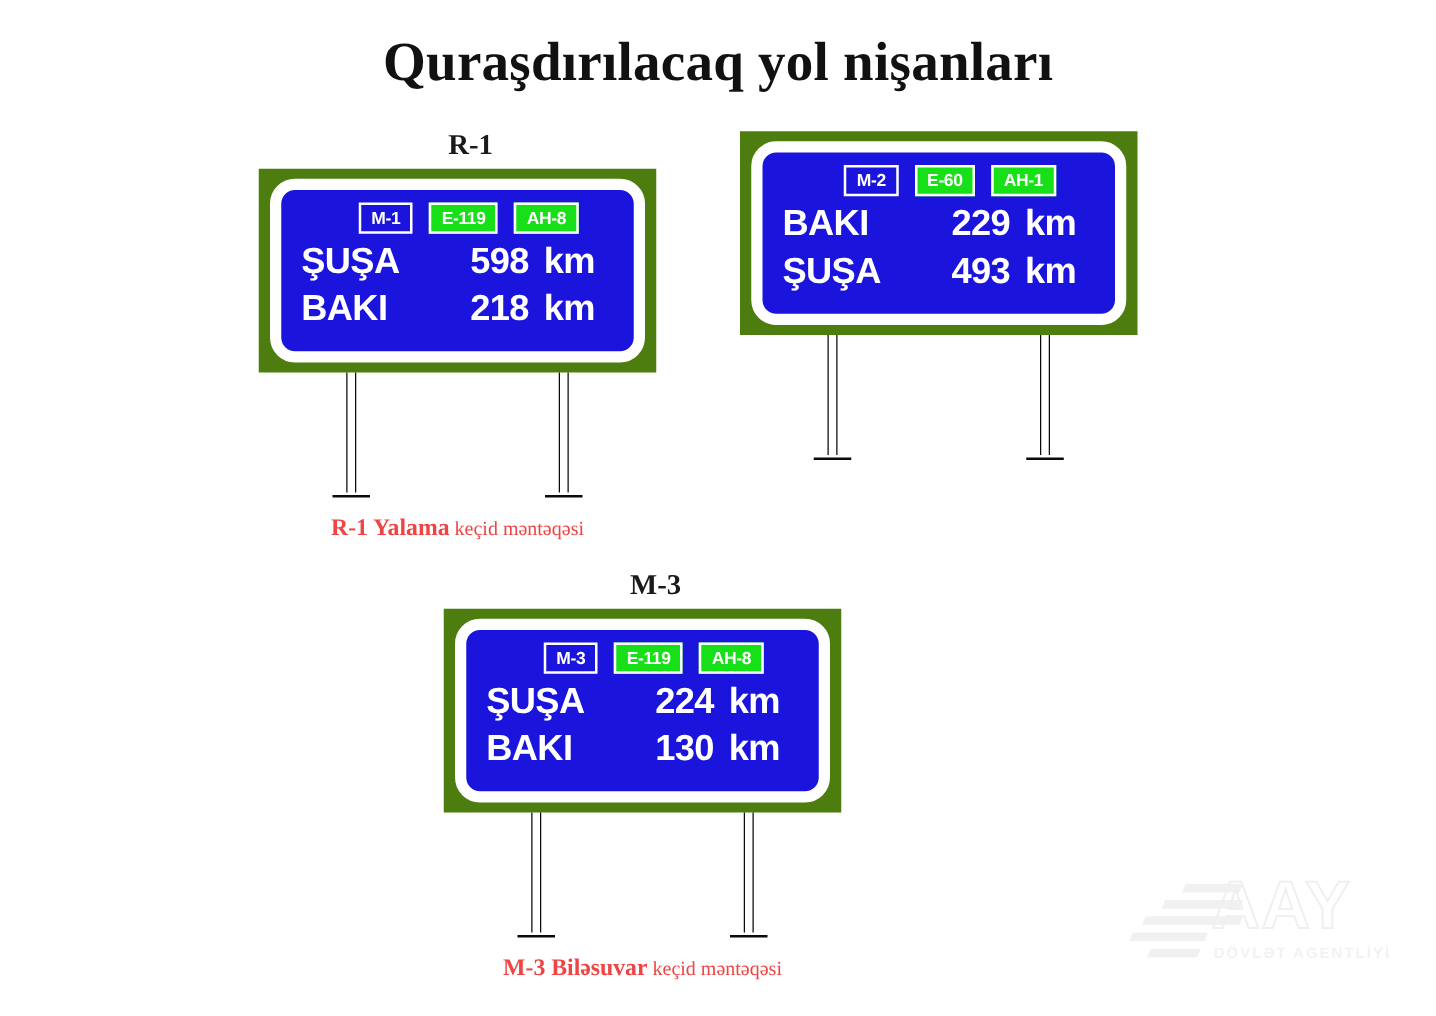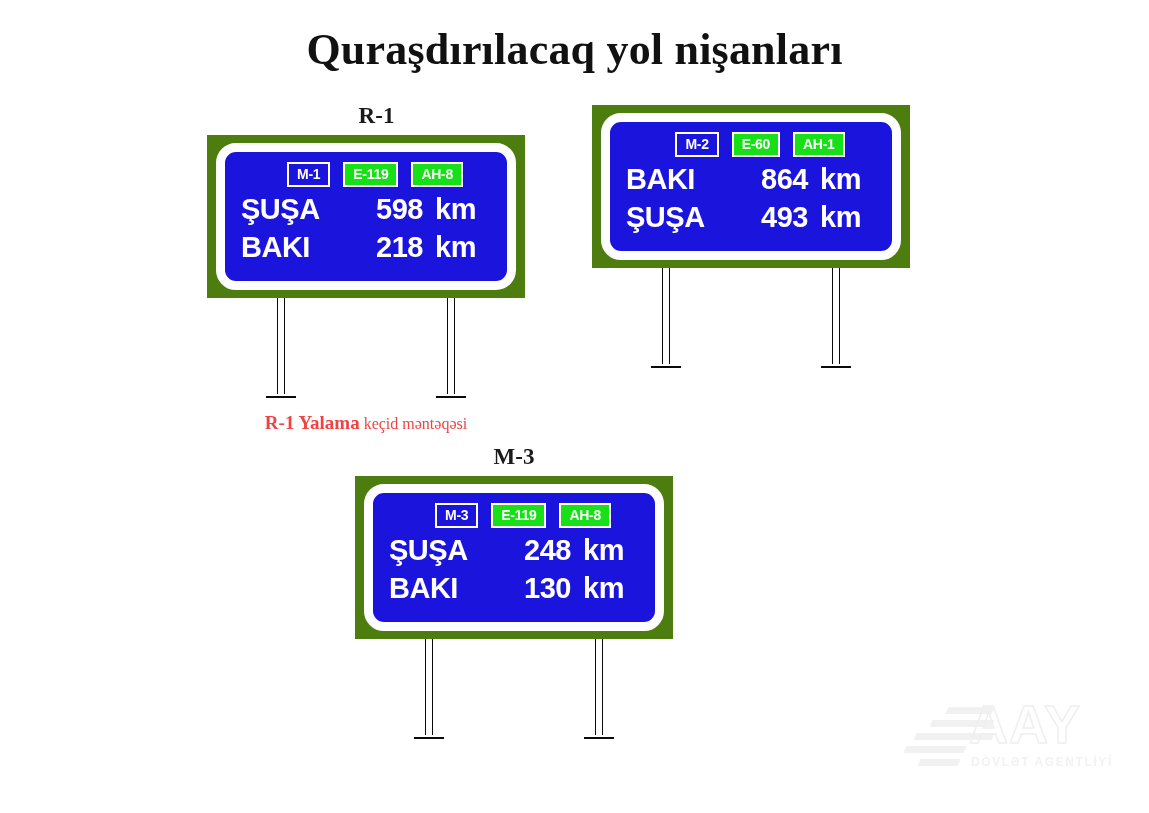--- a/index.html
+++ b/index.html
@@ -179,21 +179,21 @@
   }
   .caption-rest {
     font-family: "Liberation Serif", serif;
     font-weight: normal;
     font-size: 16px;
   }
 
   
   #unit-1 { left: 207px; top: 103px; }
   #unit-2 { left: 592px; top: 105px; }
-  #unit-3 { left: 355px; top: 444px; }
+  #unit-3 { left: 355px; top: 455px; }
 
   
   .watermark {
     position: absolute;
     left: 905px;
     top: 695px;
     width: 230px;
     height: 92px;
     pointer-events: none;
   }
@@ -295,21 +295,21 @@
 
         <div class="badge-row">
           <span class="badge badge-blue">M-2</span>
           <span class="badge badge-green">E-60</span>
           <span class="badge badge-green">AH-1</span>
         </div>
 
         <div class="dest-list">
           <div class="dest-row">
             <span class="dest-name">BAKI</span>
-            <span class="dest-dist">864</span>
+            <span class="dest-dist">229</span>
             <span class="dest-unit">km</span>
           </div>
           <div class="dest-row">
             <span class="dest-name">ŞUŞA</span>
             <span class="dest-dist">493</span>
             <span class="dest-unit">km</span>
           </div>
         </div>
 
       </div>
@@ -334,41 +334,45 @@
 
         <div class="badge-row">
           <span class="badge badge-blue">M-3</span>
           <span class="badge badge-green">E-119</span>
           <span class="badge badge-green">AH-8</span>
         </div>
 
         <div class="dest-list">
           <div class="dest-row">
             <span class="dest-name">ŞUŞA</span>
-            <span class="dest-dist">248</span>
+            <span class="dest-dist">224</span>
             <span class="dest-unit">km</span>
           </div>
           <div class="dest-row">
             <span class="dest-name">BAKI</span>
             <span class="dest-dist">130</span>
             <span class="dest-unit">km</span>
           </div>
         </div>
 
       </div>
     </div>
   </div>
 
   <div class="posts">
     <div class="post post-left"></div>
     <div class="post post-right"></div>
     <div class="post-foot foot-left"></div>
     <div class="post-foot foot-right"></div>
   </div>
 
+  <div class="sign-caption">
+    <span class="caption-bold">M-3 Biləsuvar</span>
+    <span class="caption-rest">keçid məntəqəsi</span>
+  </div>
 </div>
 
 <div class="watermark">
   <div class="wm-streaks">
     <div class="wm-streak wm-s1"></div>
     <div class="wm-streak wm-s2"></div>
     <div class="wm-streak wm-s3"></div>
     <div class="wm-streak wm-s4"></div>
     <div class="wm-streak wm-s5"></div>
   </div>

